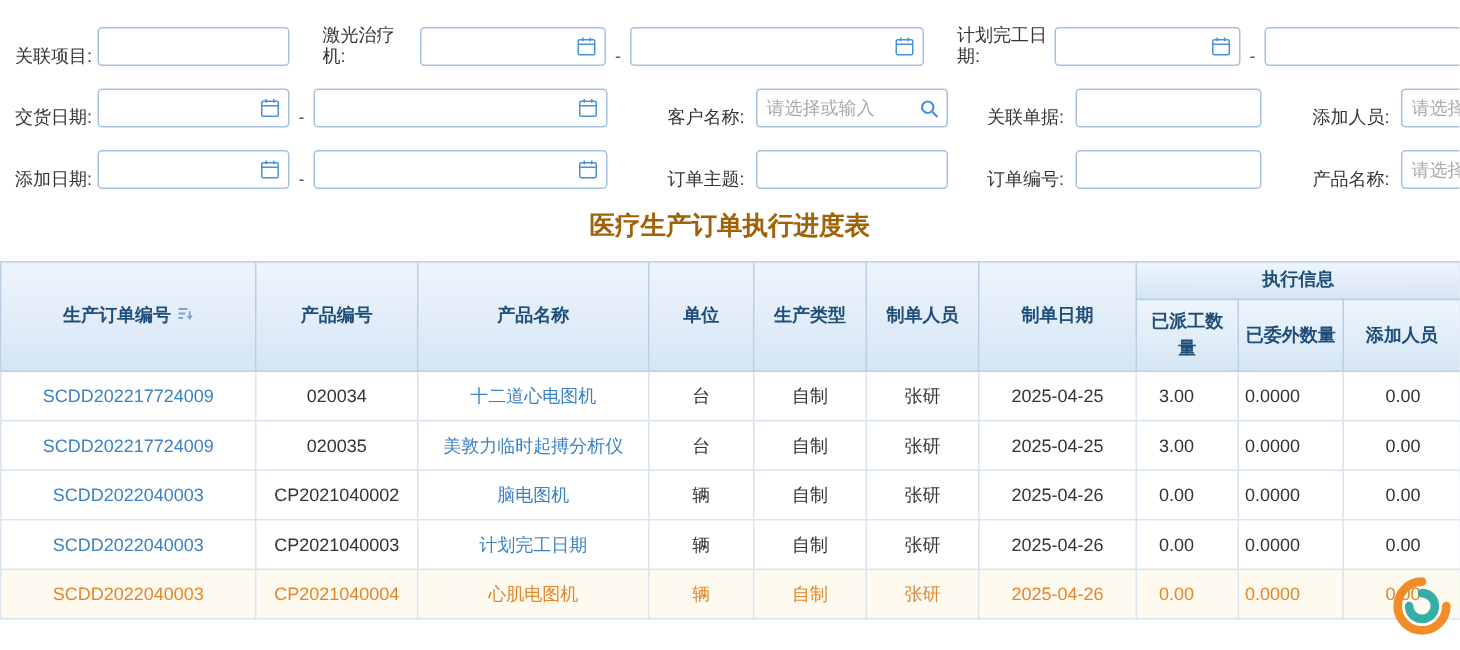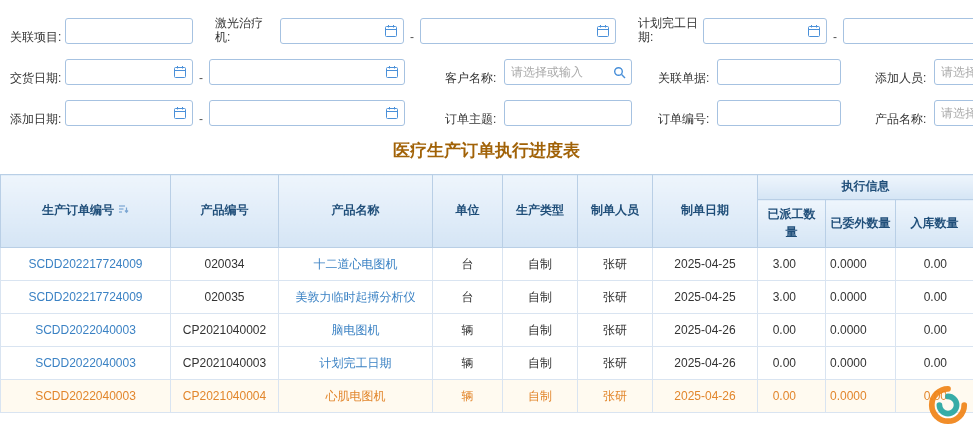--- a/index.html
+++ b/index.html
@@ -226,21 +226,21 @@
       <th rowspan="2">产品名称</th>
       <th rowspan="2">单位</th>
       <th rowspan="2">生产类型</th>
       <th rowspan="2">制单人员</th>
       <th rowspan="2">制单日期</th>
       <th colspan="3">执行信息</th>
     </tr>
     <tr class="sub-row">
       <th>已派工数量</th>
       <th>已委外数量</th>
-      <th>入库数量</th>
+      <th>添加人员</th>
     </tr>
   </thead>
   <tbody>
   <tr>
     <td><a class="cell-link">SCDD202217724009</a></td>
     <td>020034</td>
     <td><a class="cell-link">十二道心电图机</a></td>
     <td>台</td>
     <td>自制</td>
     <td>张研</td>

